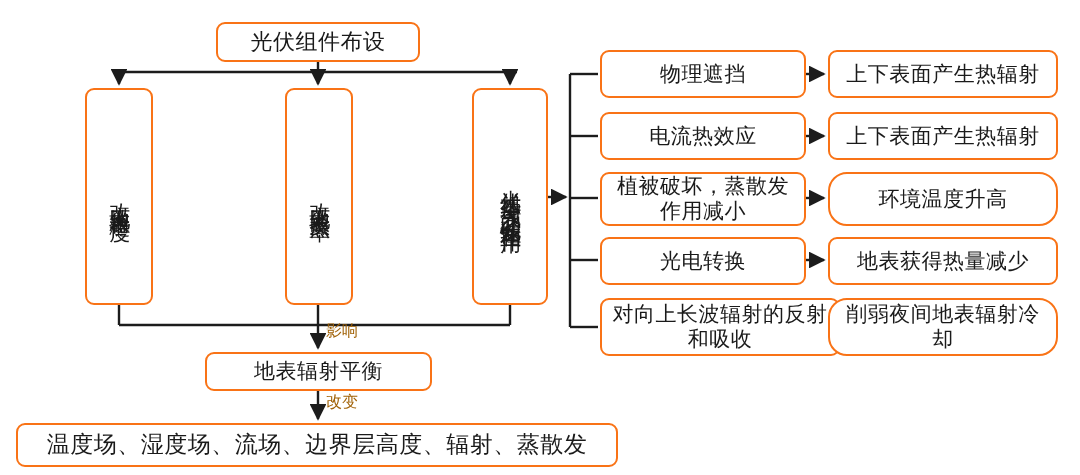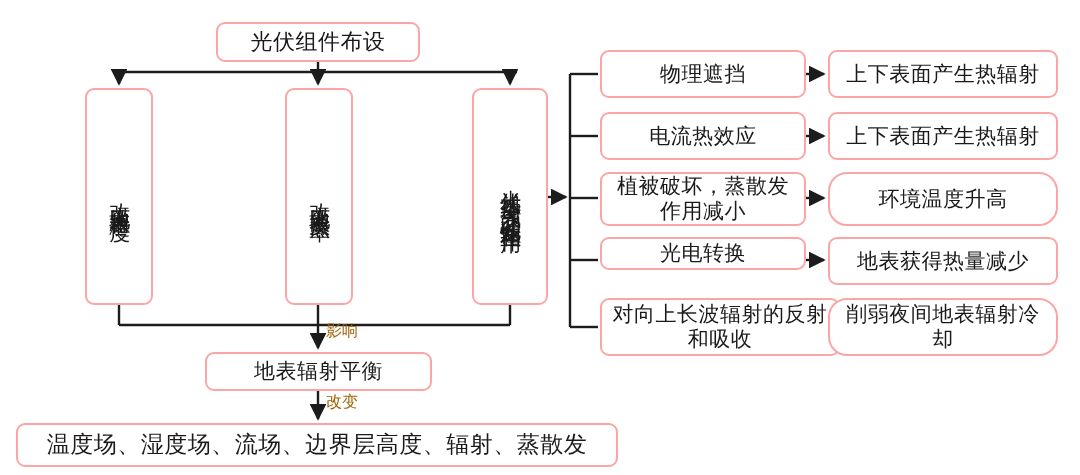--- a/index.html
+++ b/index.html
@@ -24,21 +24,21 @@
   #lines {
     position: absolute;
     left: 0; top: 0;
     width: 1080px;
     height: 475px;
     pointer-events: none;
   }
   .node {
     position: absolute;
     box-sizing: border-box;
-    border: 2px solid #fca5a5;
+    border: 2px solid #f97316;
     border-radius: 9px;
     background: #ffffff;
     display: flex;
     align-items: center;
     justify-content: center;
     text-align: center;
     line-height: 1.18;
     font-size: 21px;
     letter-spacing: 0.5px;
     padding: 2px 6px;
@@ -54,21 +54,21 @@
   
   #node-top        { left: 216px; top: 22px;  width: 204px; height: 40px; font-size: 22px; }
 
   #node-roughness  { left: 85px;  top: 88px;  width: 68px;  height: 217px; }
   #node-albedo     { left: 285px; top: 88px;  width: 68px;  height: 217px; }
   #node-nonlinear  { left: 472px; top: 88px;  width: 76px;  height: 217px; }
 
   #node-cause-1    { left: 600px; top: 50px;  width: 206px; height: 48px; }
   #node-cause-2    { left: 600px; top: 112px; width: 206px; height: 48px; }
   #node-cause-3    { left: 600px; top: 172px; width: 206px; height: 54px; text-align: center; }
-  #node-cause-4    { left: 600px; top: 237px; width: 206px; height: 33px; }
+  #node-cause-4    { left: 600px; top: 237px; width: 206px; height: 48px; }
   #node-cause-5    { left: 600px; top: 298px; width: 240px; height: 58px; }
 
   #node-effect-1   { left: 828px; top: 50px;  width: 230px; height: 48px; }
   #node-effect-2   { left: 828px; top: 112px; width: 230px; height: 48px; }
   #node-effect-3   { left: 828px; top: 172px; width: 230px; height: 54px; border-radius: 19px; }
   #node-effect-4   { left: 828px; top: 237px; width: 230px; height: 48px; }
   #node-effect-5   { left: 828px; top: 298px; width: 230px; height: 58px; border-radius: 19px; }
 
   #node-balance    { left: 205px; top: 352px; width: 227px; height: 39px; }
   #node-outcome    { left: 16px;  top: 423px; width: 602px; height: 44px; font-size: 23px; }

